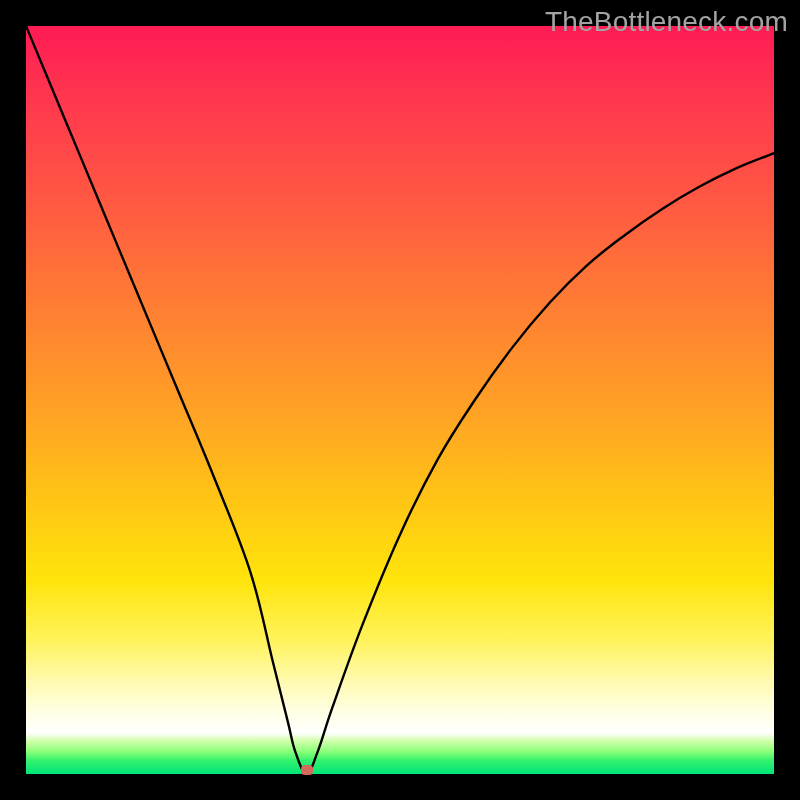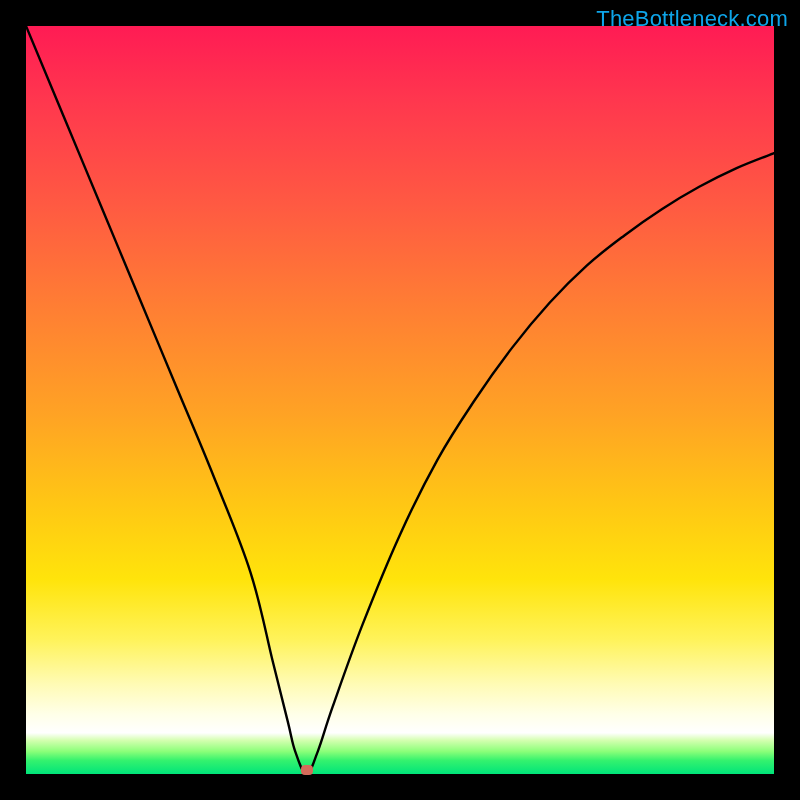--- a/index.html
+++ b/index.html
@@ -14,22 +14,22 @@
   .frame {
     position: relative;
     width: 800px;
     height: 800px;
     background: #000;
   }
   .watermark {
     position: absolute;
     top: 6px;
     right: 12px;
-    color: #0ea5e9;
-    font-size: 22px;
+    color: #a3a3a3;
+    font-size: 28px;
     font-weight: 500;
     letter-spacing: 0.2px;
     z-index: 40;
   }
   .plot-area {
     position: absolute;
     left: 26px;
     top: 26px;
     width: 748px;
     height: 748px;

